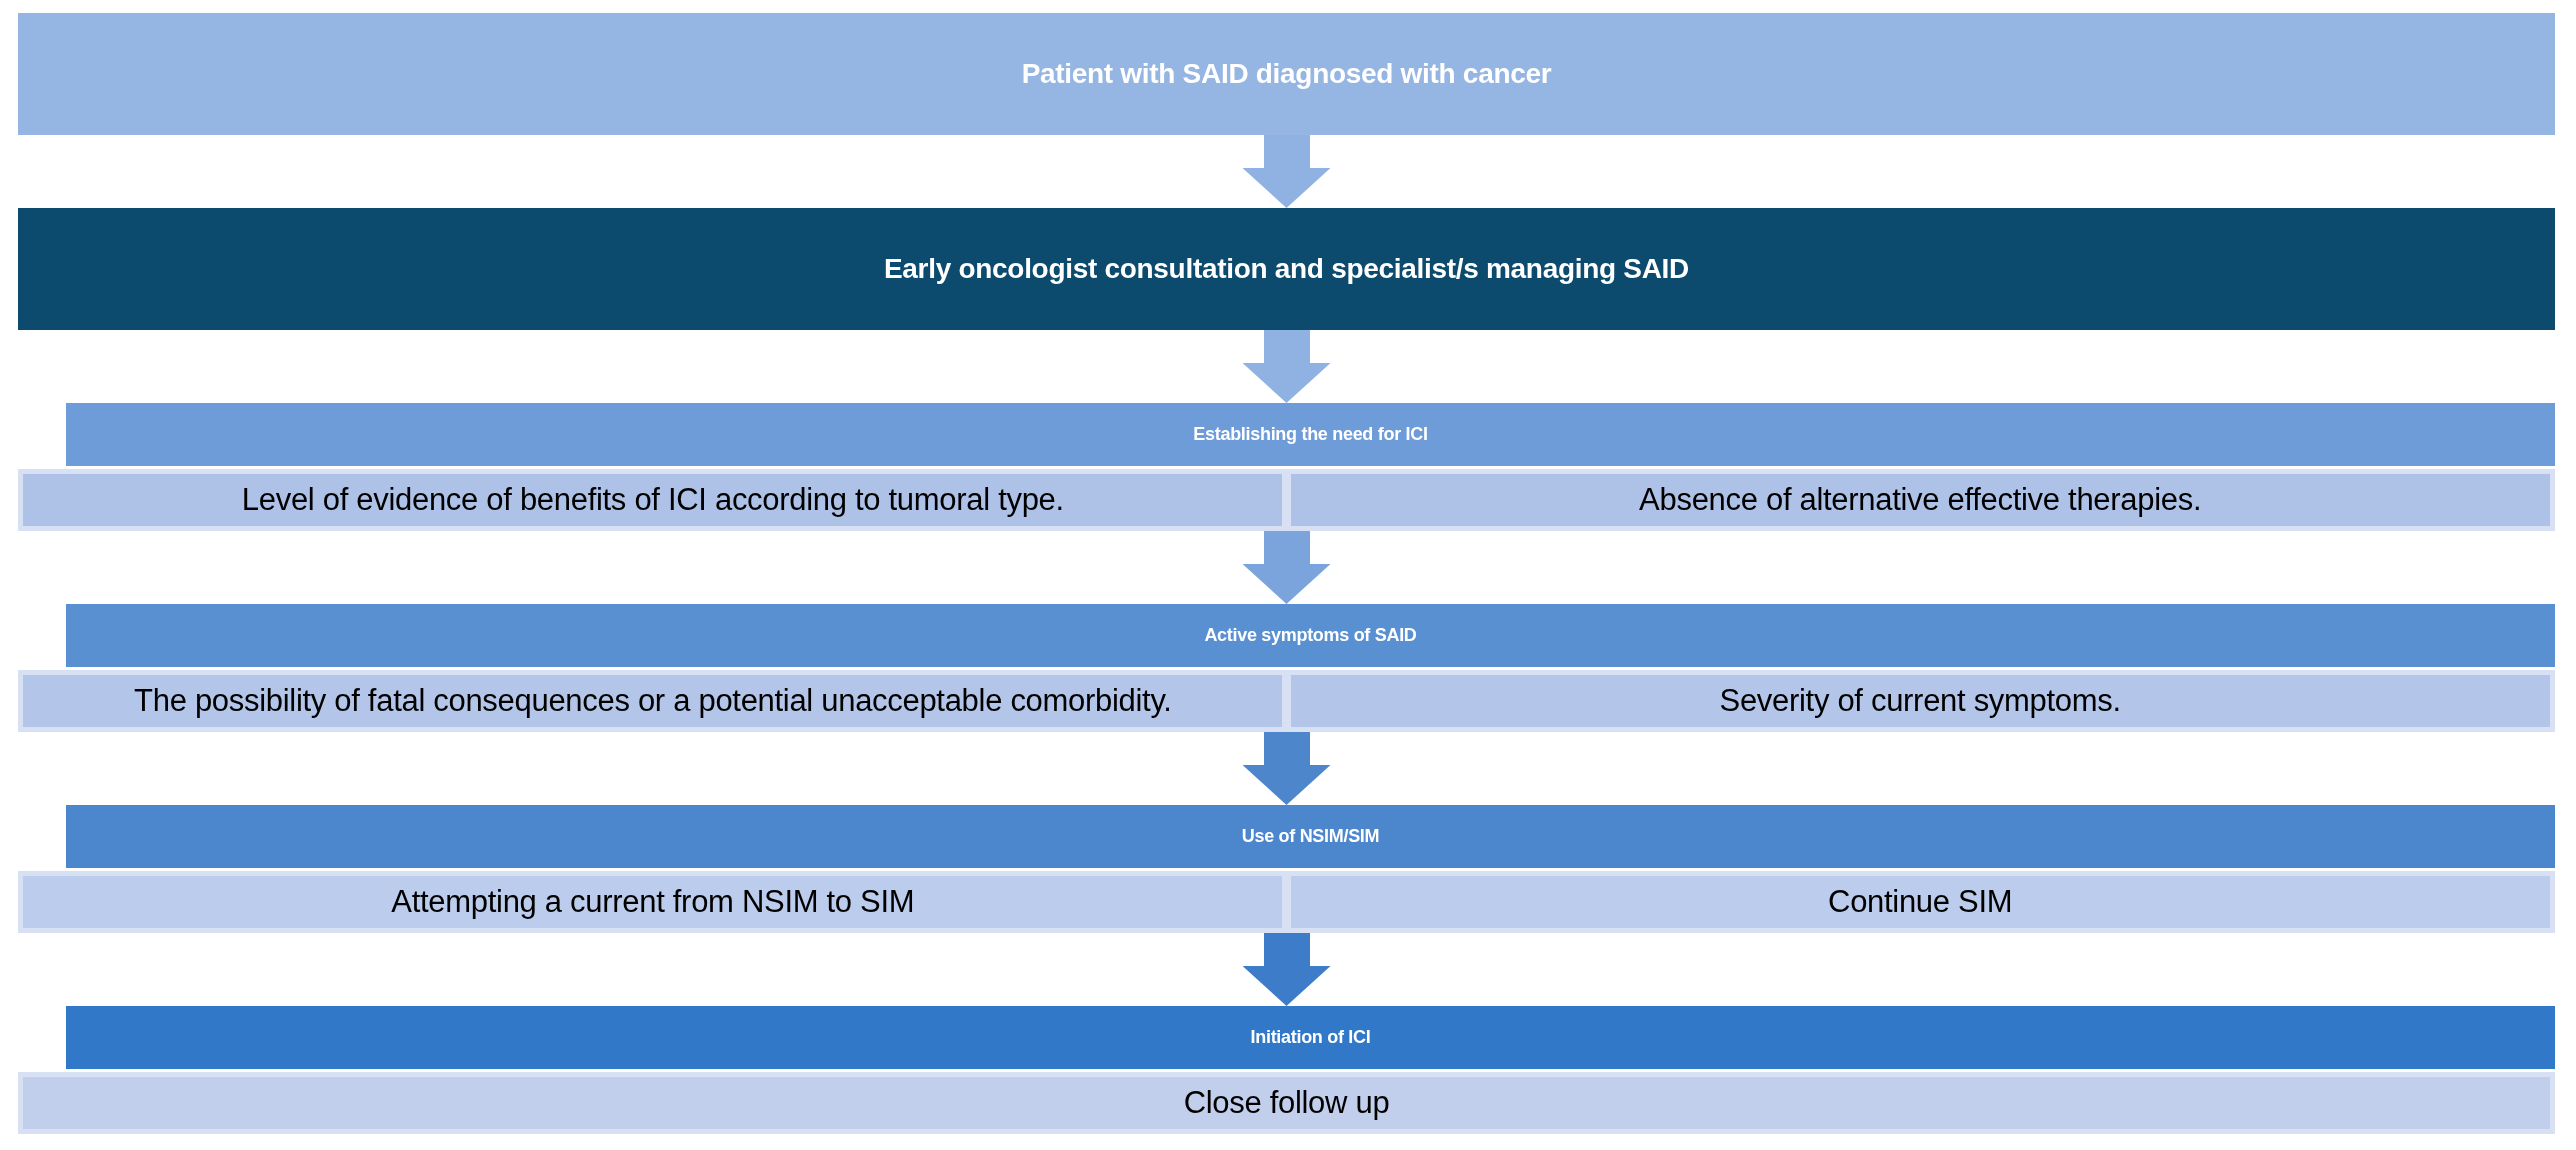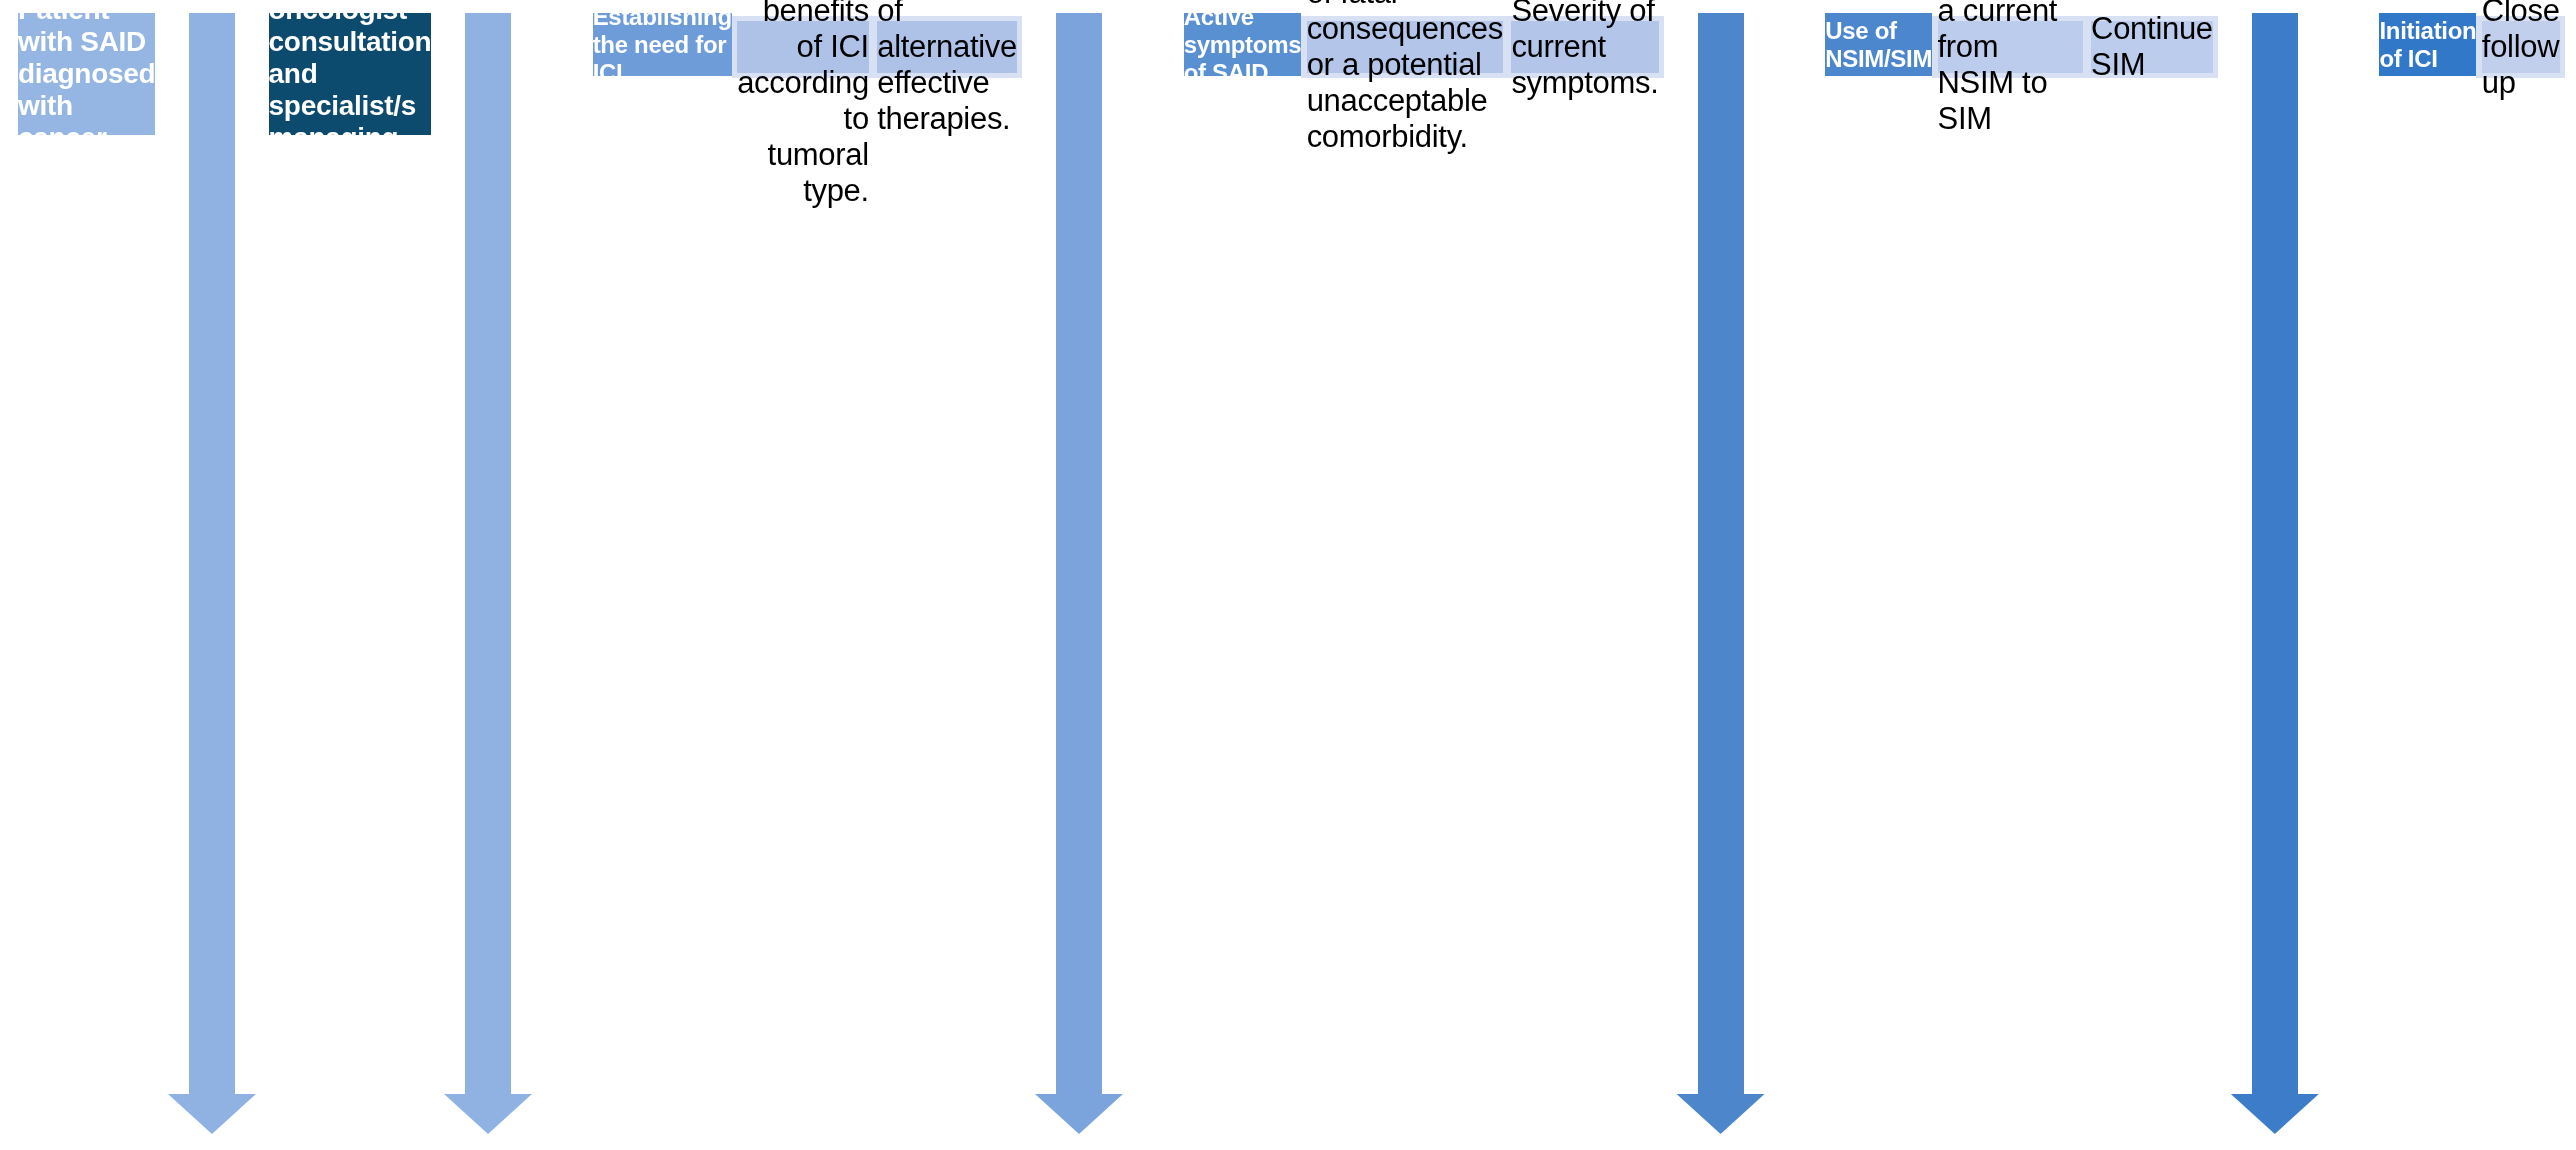--- a/index.html
+++ b/index.html
@@ -1,41 +1,41 @@
 <!DOCTYPE html>
 <html style="font-size:9.6px"><head>
 <meta charset="utf-8">
 <style>
   html,body{margin:0;padding:0;background:#ffffff;}
   .canvas{
     position:relative;
     width:2576px;height:1150px;
     box-sizing:border-box;
-    padding:13px 11px 16px 18px;
-    display:flex;
+    padding:13px 21px 16px 18px;
+    display:flex;flex-direction:column;
     font-family:"Liberation Sans", sans-serif;
   }
   .bar{
     height:122px;flex:0 0 122px;
     display:flex;align-items:center;justify-content:center;
     color:#ffffff;font-weight:bold;font-size:28px;letter-spacing:-0.3px;
   }
   .arrow-wrap{
     flex:1 1 auto;
     display:flex;flex-direction:column;align-items:center;justify-content:flex-start;
   }
   .arrow-stem{width:46px;flex:1 1 auto;}
   .arrow-head{
     width:88px;flex:0 0 40px;
     clip-path:polygon(0 0,100% 0,50% 100%);
   }
   .sec-header{
     height:63px;flex:0 0 63px;
     display:flex;align-items:center;justify-content:center;
-    color:#ffffff;font-weight:bold;font-size:24px;letter-spacing:-0.3px;margin-left:48px;
+    color:#ffffff;font-weight:bold;font-size:18px;letter-spacing:-0.3px;margin-left:48px;
   }
   .cell-row{
     height:62px;flex:0 0 62px;
     margin-top:3px;
     box-sizing:border-box;
     padding:5.4px;
     display:flex;gap:8.4px;
   }
   .cell{
     flex:1 1 0;

